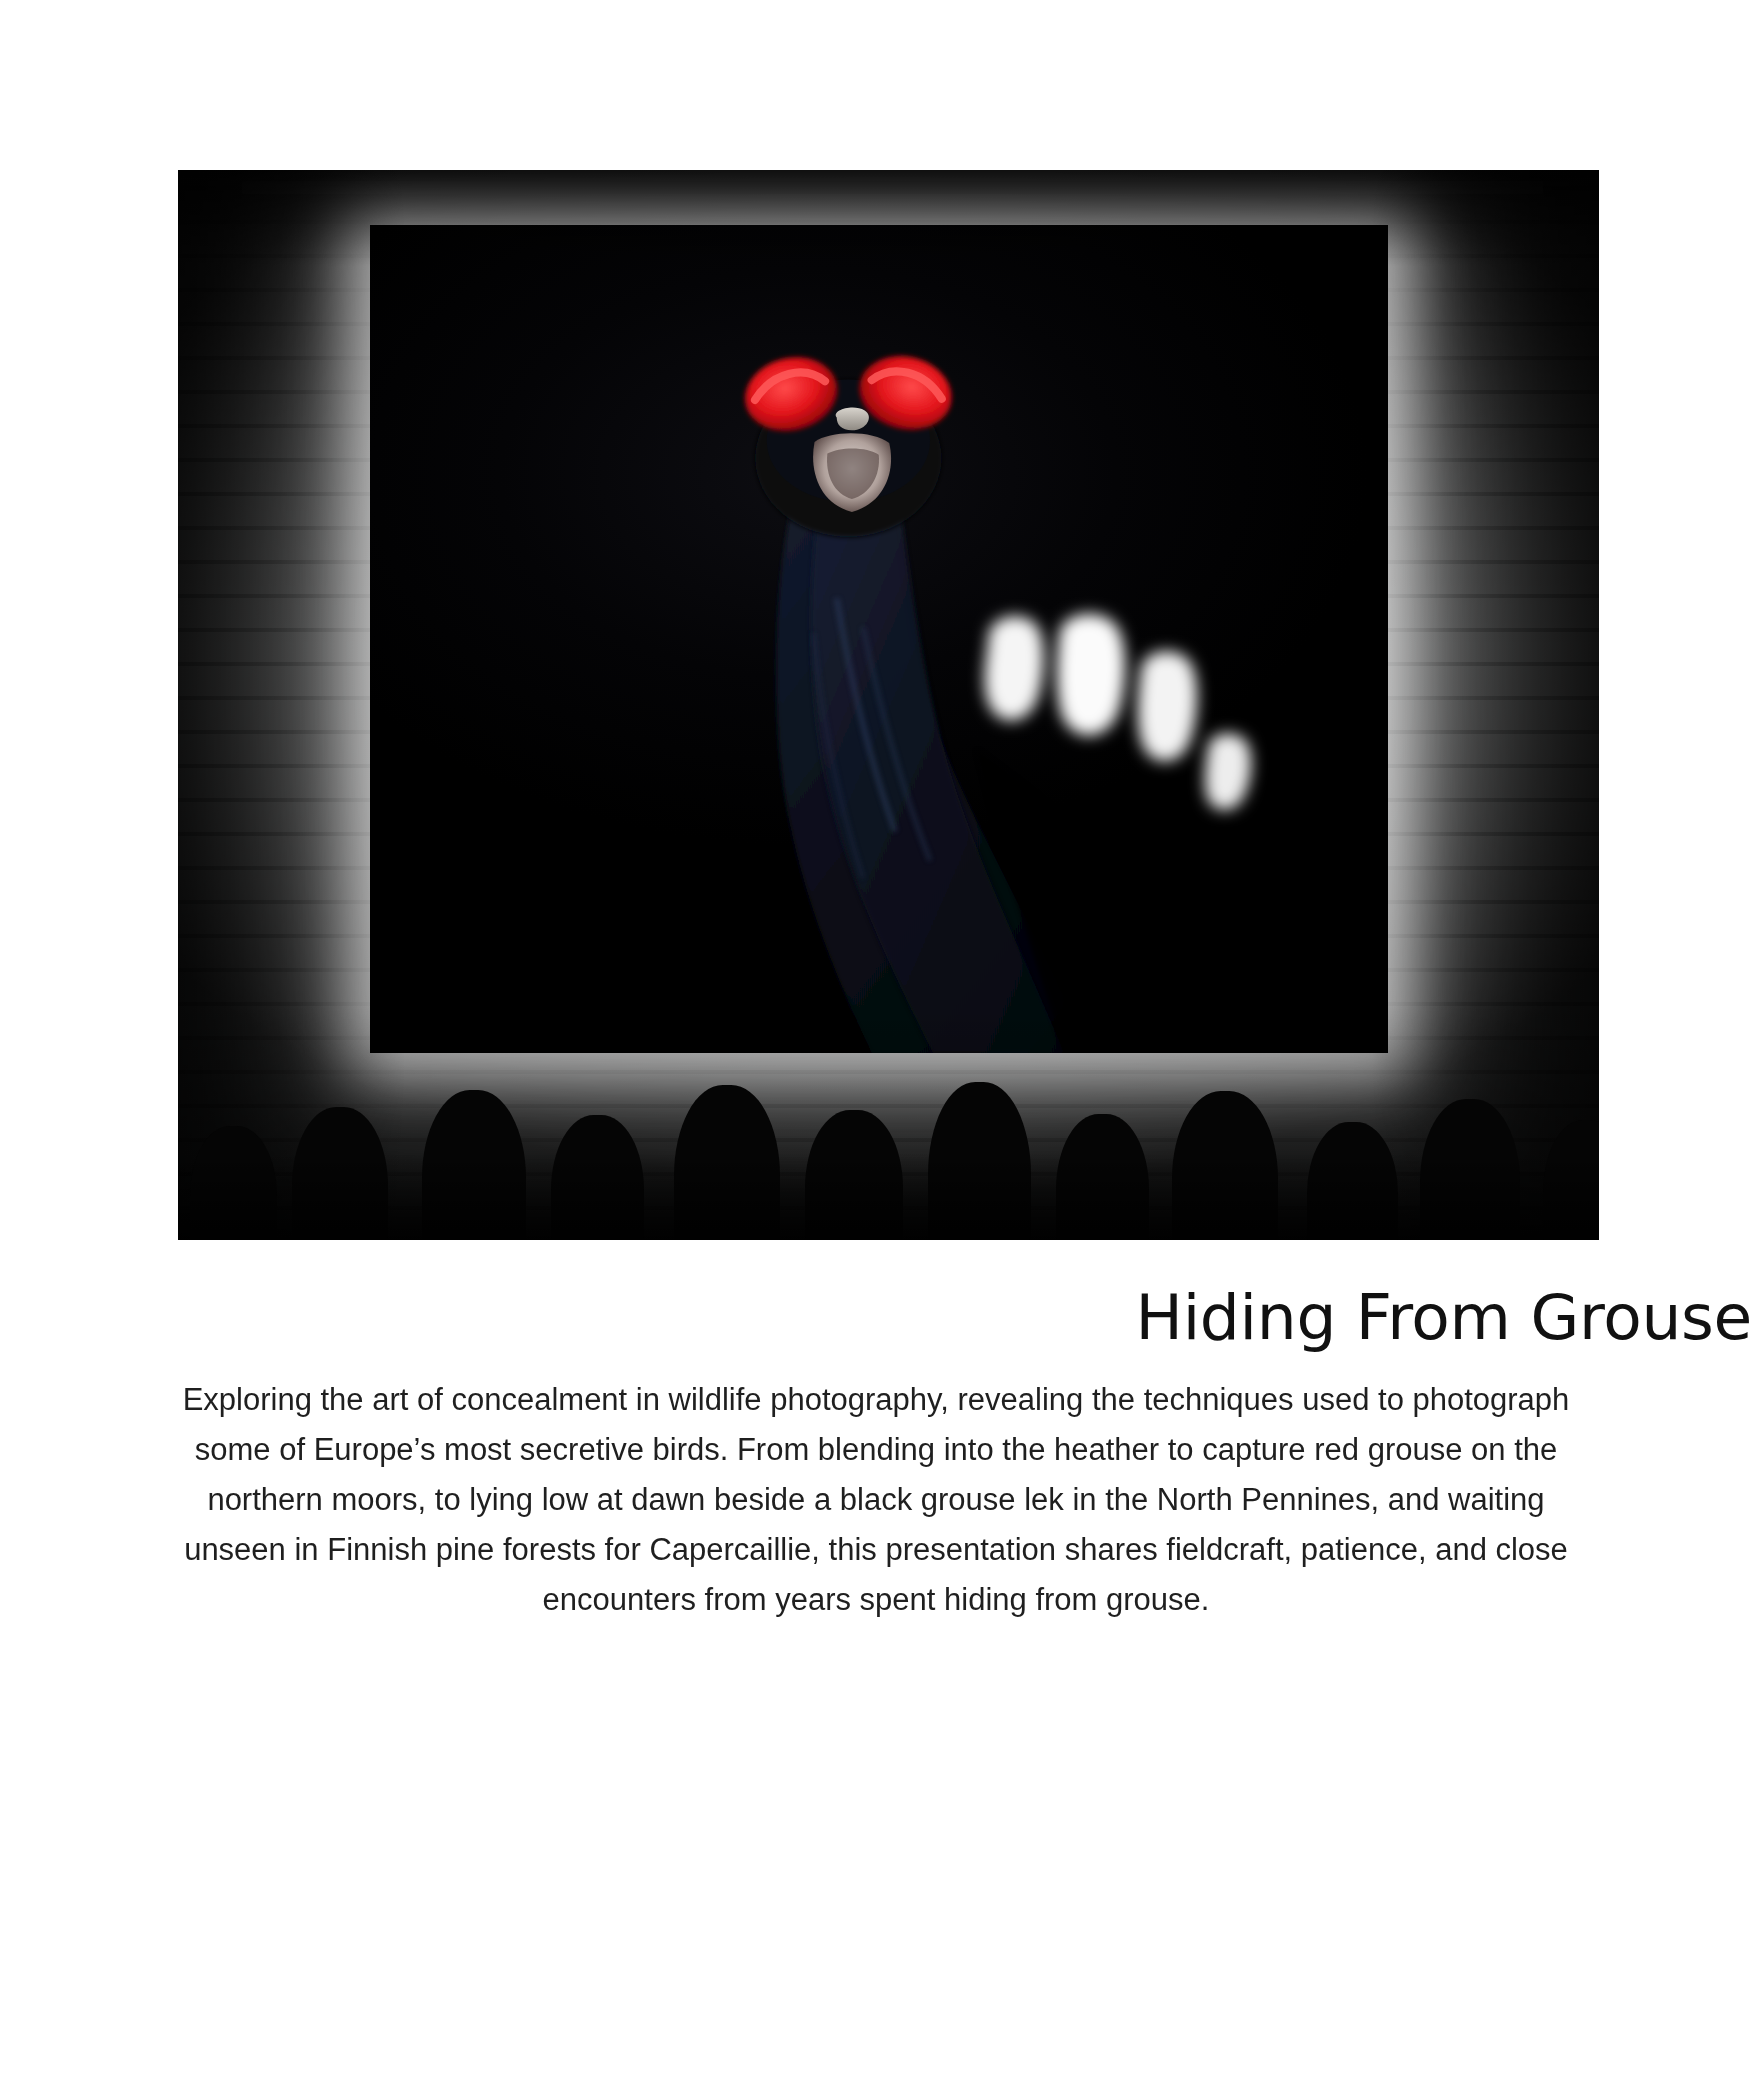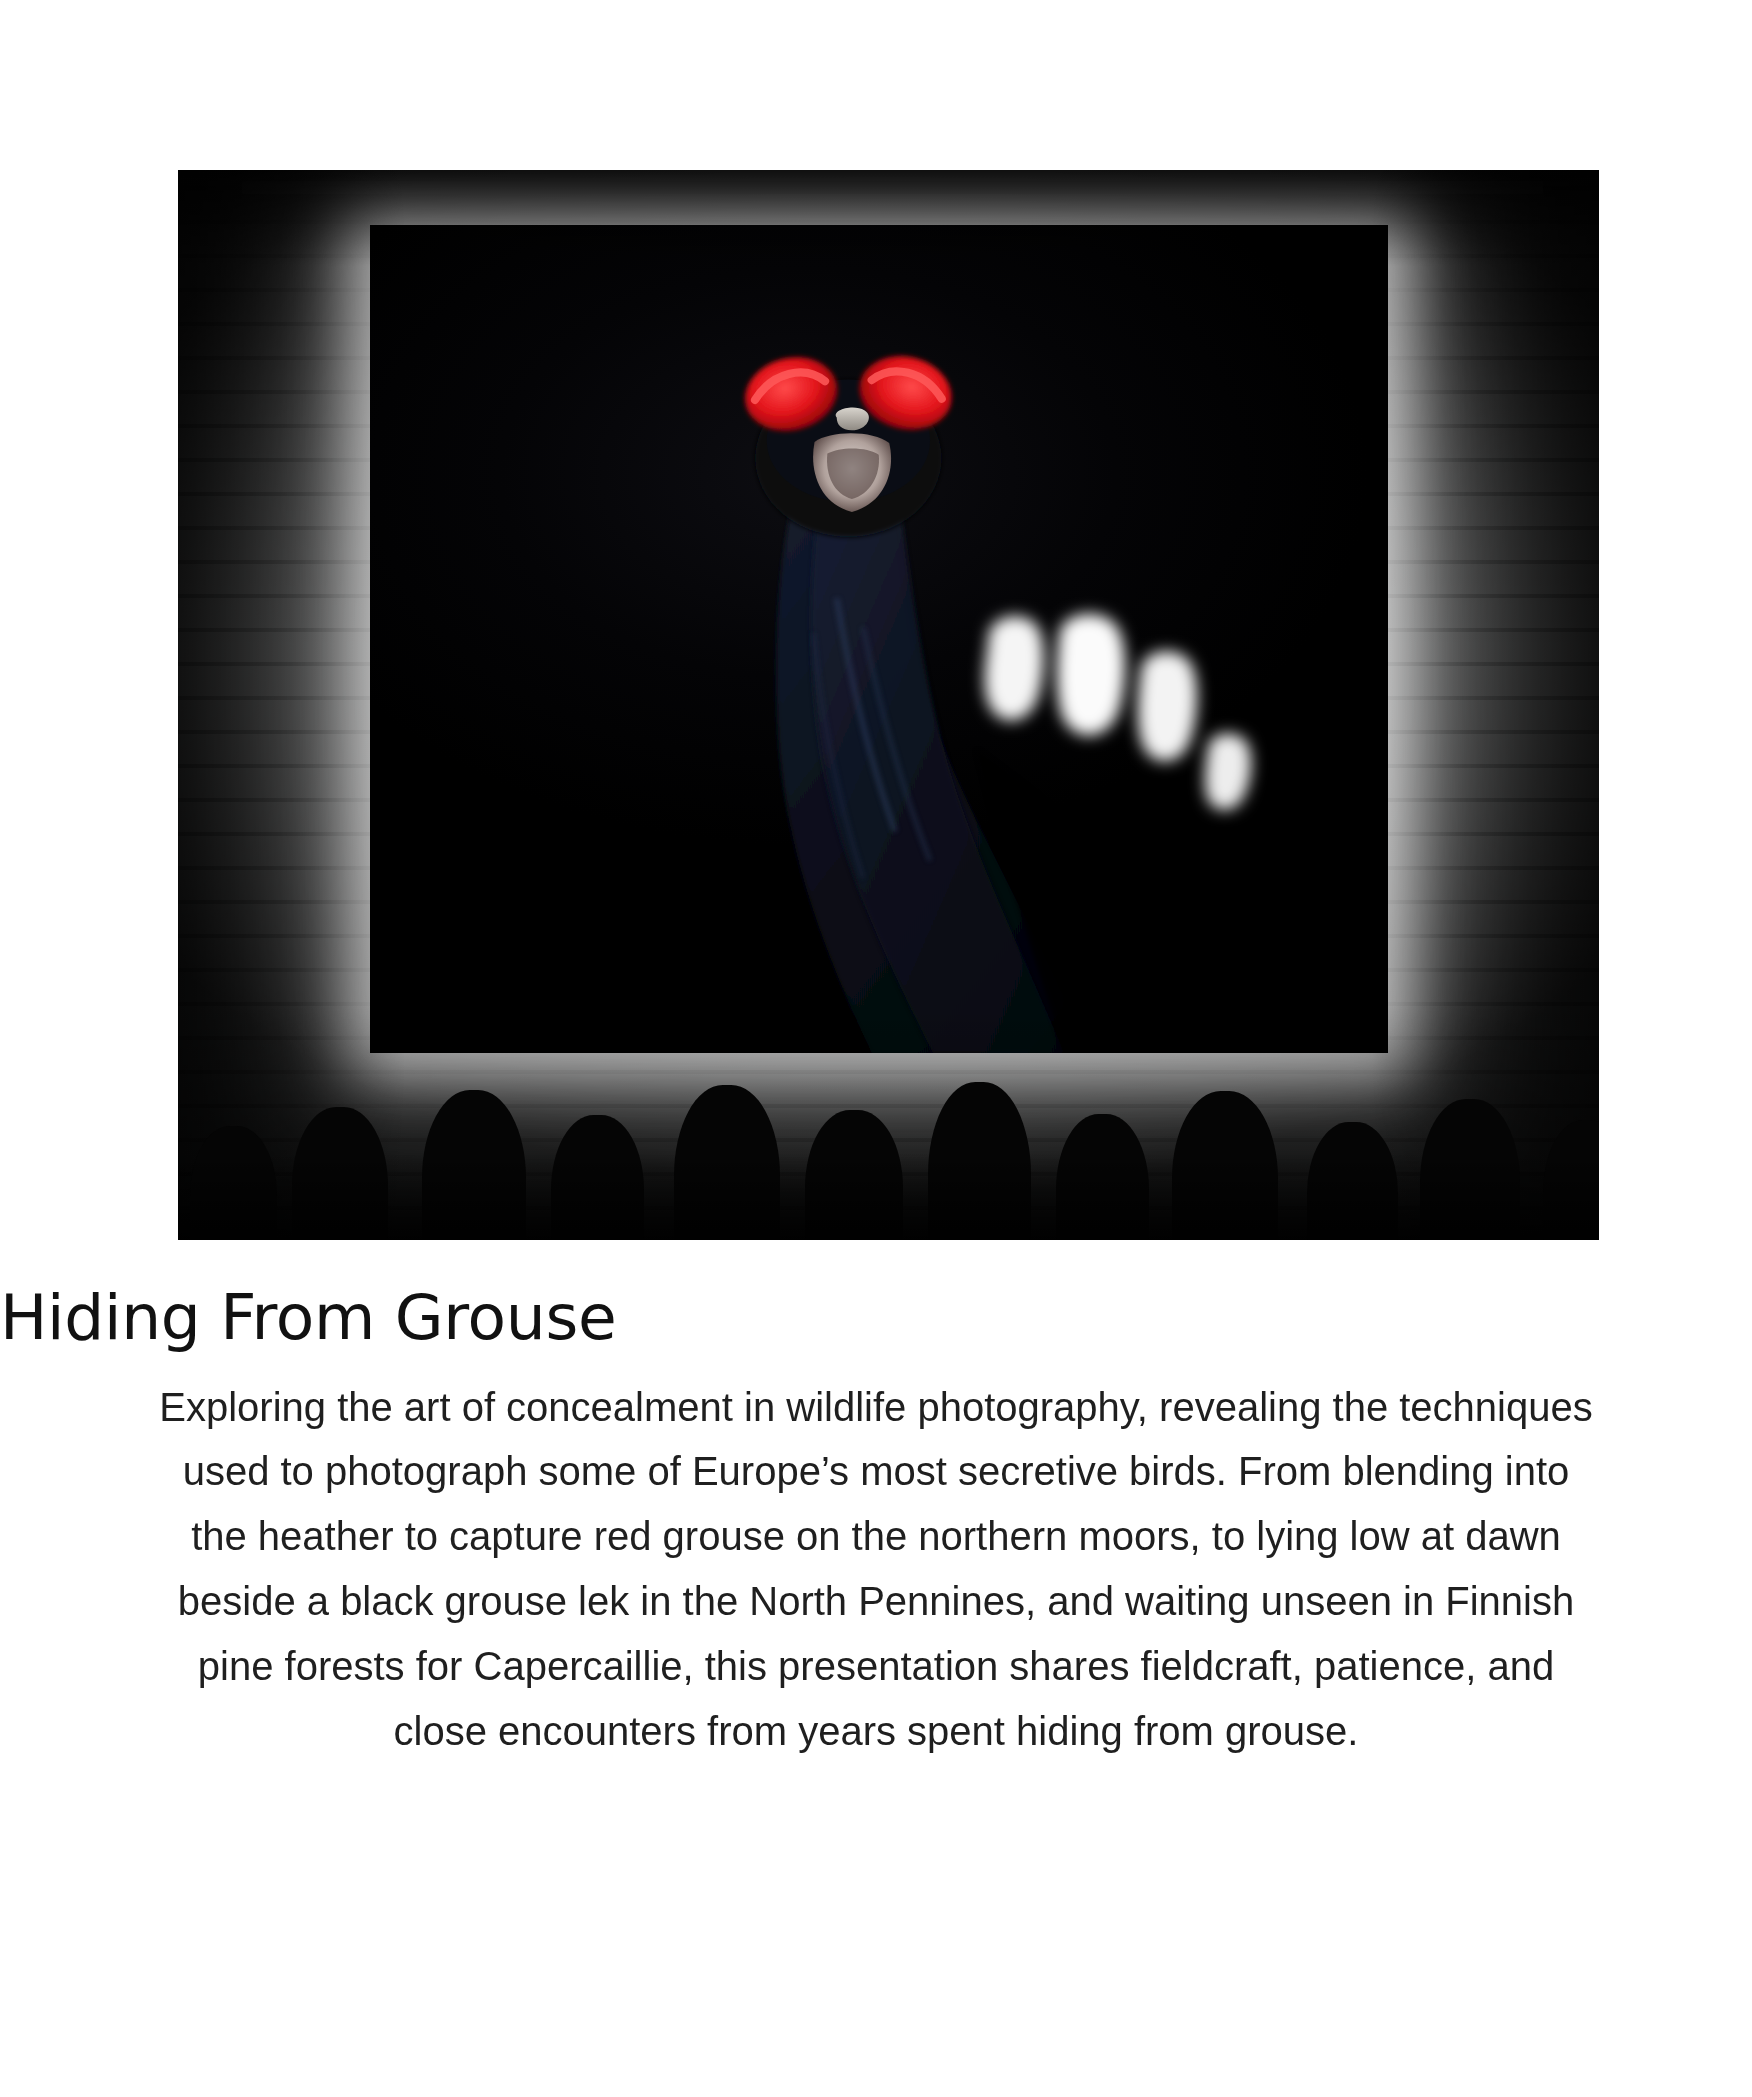--- a/index.html
+++ b/index.html
@@ -136,35 +136,35 @@
   }
 
   
   .content {
     position: absolute;
     left: 0;
     top: 1283px;
     width: 1752px;
   }
   .title {
-    text-align: left;
+    text-align: right;
     font-family: "DejaVu Sans", "Liberation Sans", sans-serif;
     font-weight: 400;
     font-size: 63px;
     line-height: 1.12;
     letter-spacing: -0.3px;
     color: #111111;
     margin: 0 0 21px 0;
   }
   .description {
     width: 1441px;
     margin: 12px auto;
     text-align: center;
     font-family: "Liberation Sans", sans-serif;
-    font-size: 40px;
+    font-size: 31px;
     line-height: 1.62;
     color: #1f1f1f;
     font-weight: 400;
   }
 </style>
 </head>
 <body>
 
 <div class="page">
 

